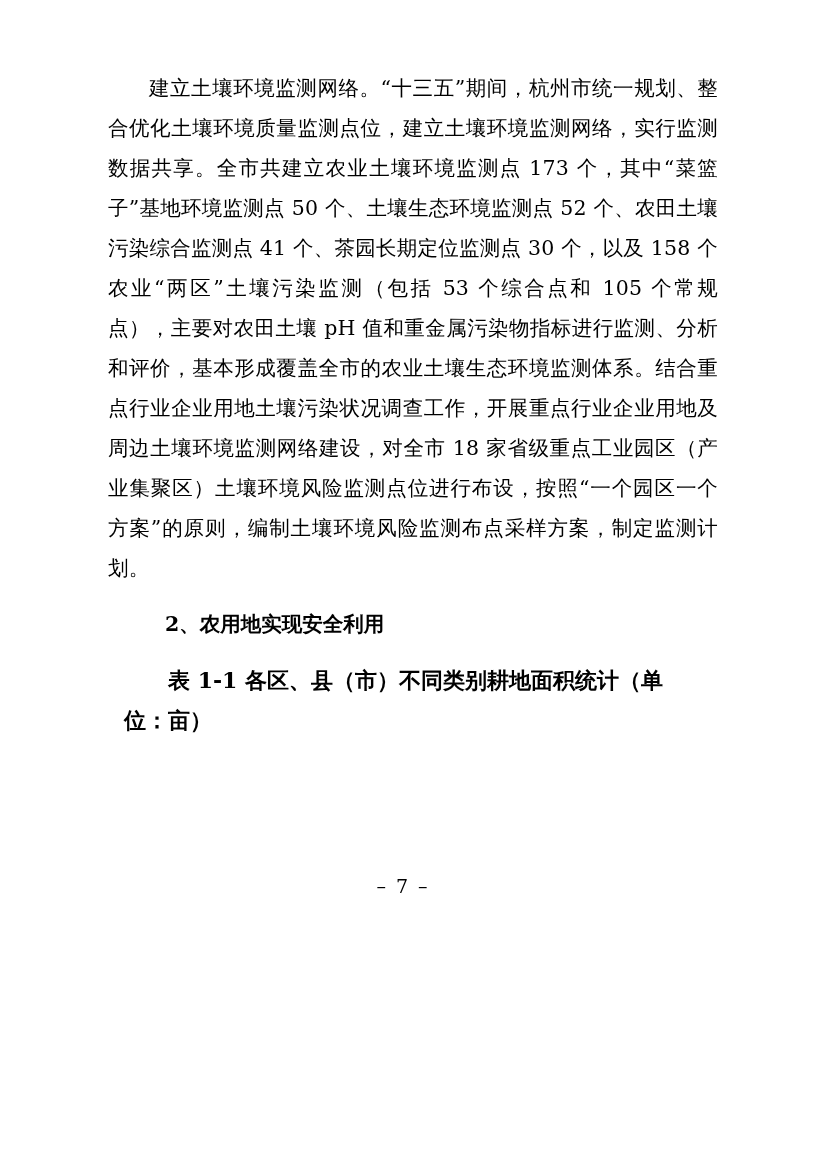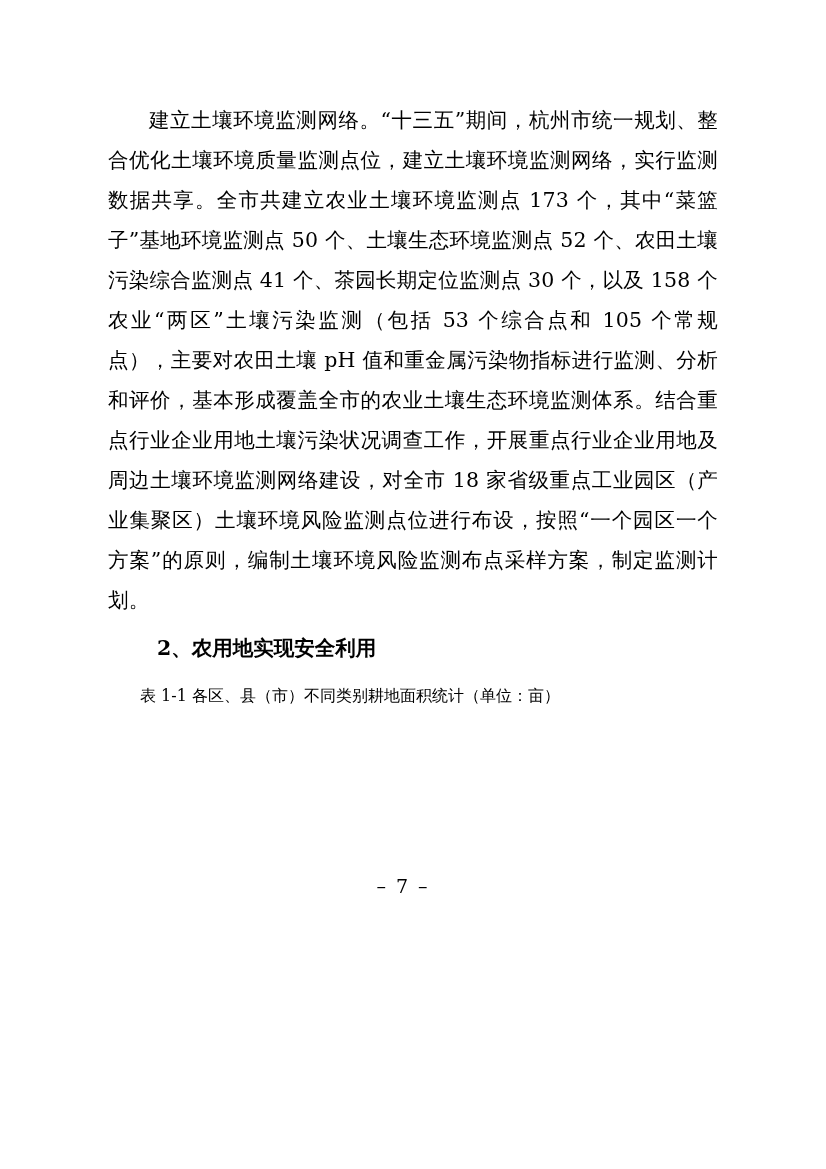--- a/index.html
+++ b/index.html
@@ -15,46 +15,46 @@
     position: relative;
     overflow: hidden;
   }
   .page {
     position: absolute;
     left: 0;
     top: 0;
     width: 826px;
     height: 949px;
     box-sizing: border-box;
-    padding: 100px 108px 60px 108px;
+    padding: 68px 108px 60px 108px;
   }
   .body-text {
     font-size: 20.5px;
     line-height: 40px;
     text-align: justify;
     text-justify: inter-ideograph;
     letter-spacing: 0.2px;
   }
   .para {
     text-indent: 2em;
     margin: 0 0 0 0;
   }
   .heading {
     font-size: 20.5px;
     line-height: 40px;
     font-weight: bold;
     text-indent: 2em;
-    margin: 8px;
+    margin: 16px;
   }
   .table-caption {
-    font-size: 16px;
+    font-size: 22px;
     line-height: 40px;
-    font-weight: normal;
+    font-weight: bold;
     text-indent: 2em;
-    margin: 0;
+    margin: 16px;
   }
   .page-number {
     position: absolute;
     left: 0;
     right: 0;
     bottom: 52px;
     text-align: center;
     font-size: 19px;
     font-family: "DejaVu Serif", "Liberation Serif", serif;
     letter-spacing: 2px;

